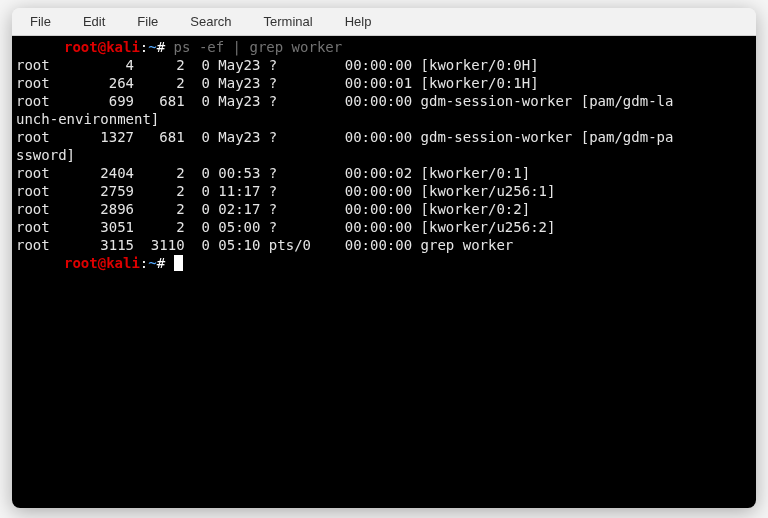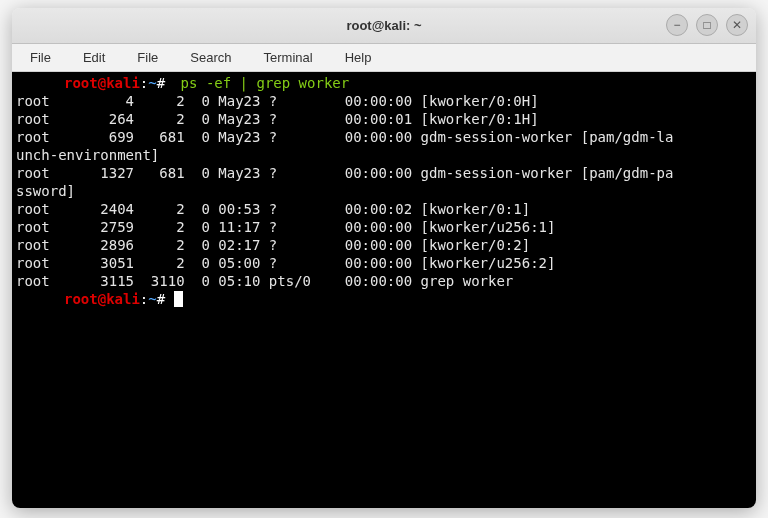--- a/index.html
+++ b/index.html
@@ -81,48 +81,34 @@
   font-size: 14px;
   line-height: 18px;
   color: #fff;
   white-space: pre;
   overflow: hidden;
 }
 .prompt-user { color: #d00; font-weight: bold; margin-left: 48px; }
 .prompt-colon { color: #fff; }
 .prompt-tilde { color: #5af; }
 .prompt-hash { color: #fff; }
-.cmd { color: #84cc16; margin-left: 7px; }
+.cmd { color: #737373; }
 .output-line { color: #e5e5e5; }
 .cursor {
   display: inline-block;
   width: 9px;
   height: 16px;
   background: #fff;
   vertical-align: text-bottom;
 }
 </style>
 </head>
 <body>
 
 <div class="window">
-  <div class="titlebar">
-    <span class="title-text">root@kali: ~</span>
-    <div class="win-controls">
-      <div class="win-btn">
-          <span>−</span>
-        </div>
-      <div class="win-btn">
-          <span>□</span>
-        </div>
-      <div class="win-btn close">
-          <span>✕</span>
-        </div>
-    </div>
-  </div>
   <div class="menubar">
     <div class="menu-item">File</div>
     <div class="menu-item">Edit</div>
     <div class="menu-item">File</div>
     <div class="menu-item">Search</div>
     <div class="menu-item">Terminal</div>
     <div class="menu-item">Help</div>
   </div>
   <div class="terminal"><span class="prompt-user">root@kali</span><span class="prompt-colon">:</span><span class="prompt-tilde">~</span><span class="prompt-hash">#</span> <span class="cmd">ps -ef | grep worker</span>
 <span class="output-line">root         4     2  0 May23 ?        00:00:00 [kworker/0:0H]</span>

